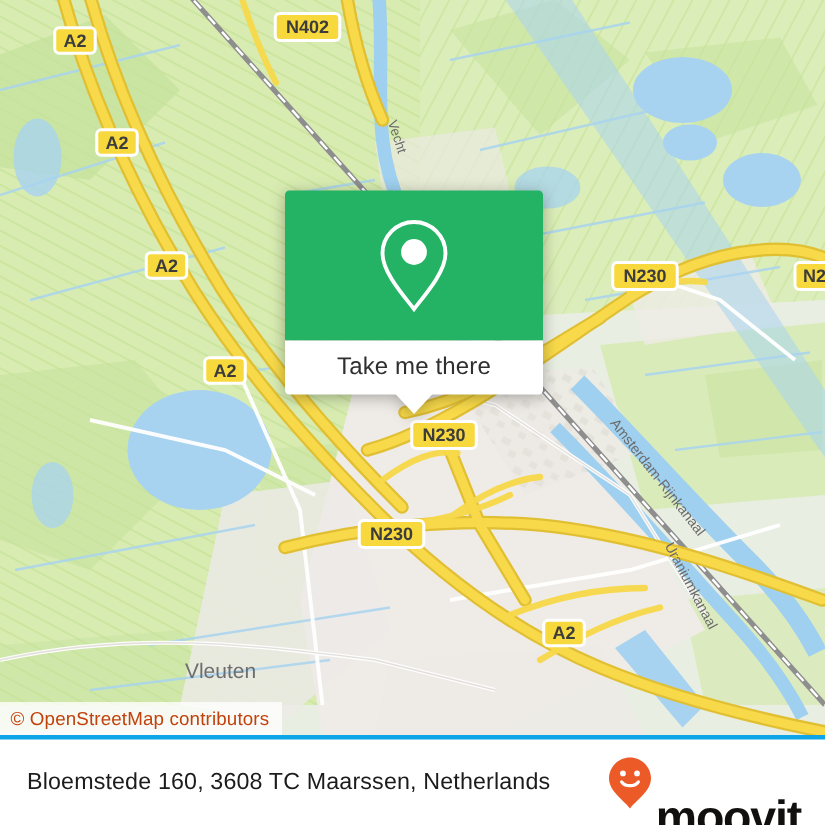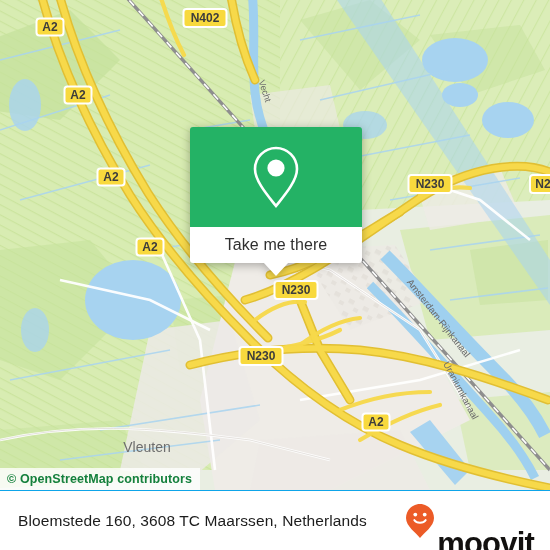--- a/index.html
+++ b/index.html
@@ -34,40 +34,39 @@
   #attribution {
     position: absolute;
     left: 0;
     top: 468px;
     height: 22px;
     display: flex;
     align-items: center;
     padding: 0 8px 0 7px;
     background: rgba(255,255,255,0.78);
     font-size: 12.5px;
-    color: #15803d;
+    color: #c2410c;
     letter-spacing: 0.1px;
     white-space: nowrap;
-    font-weight: bold;
   }
 
   
   #footer {
     position: absolute;
     left: 0;
     top: 490px;
     width: 550px;
     height: 60px;
     background: #ffffff;
     display: flex;
     align-items: center;
     justify-content: space-between;
     padding: 0 16px 0 18px;
     box-sizing: border-box;
-    border-top: 1px solid #0ea5e9;
+    border-top: 3px solid #0ea5e9;
   }
   #footer-address {
     font-size: 15.5px;
     color: #1c1c1c;
     letter-spacing: 0.1px;
     white-space: nowrap;
   }
   #brand {
     display: flex;
     align-items: center;

